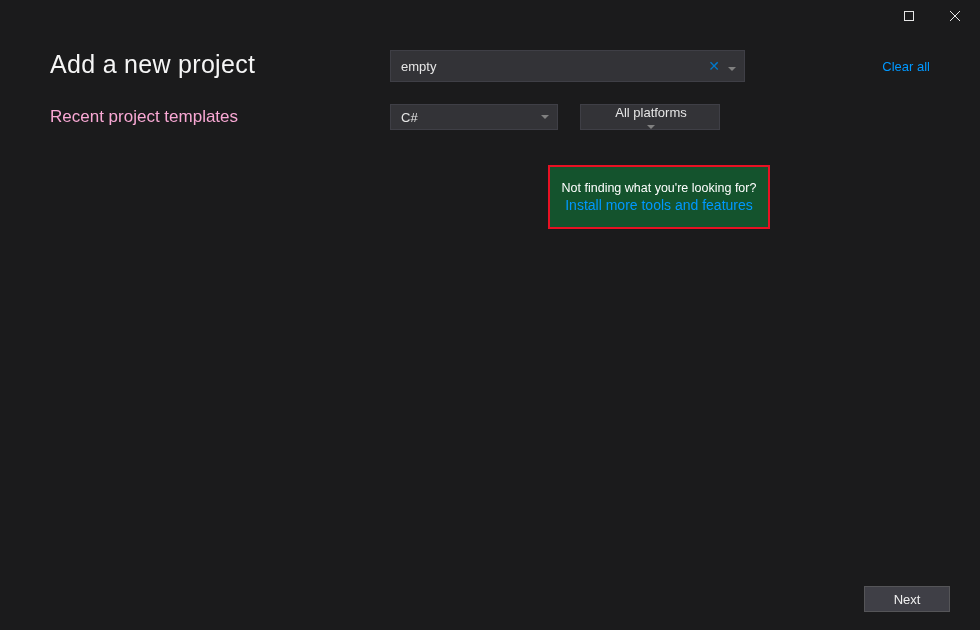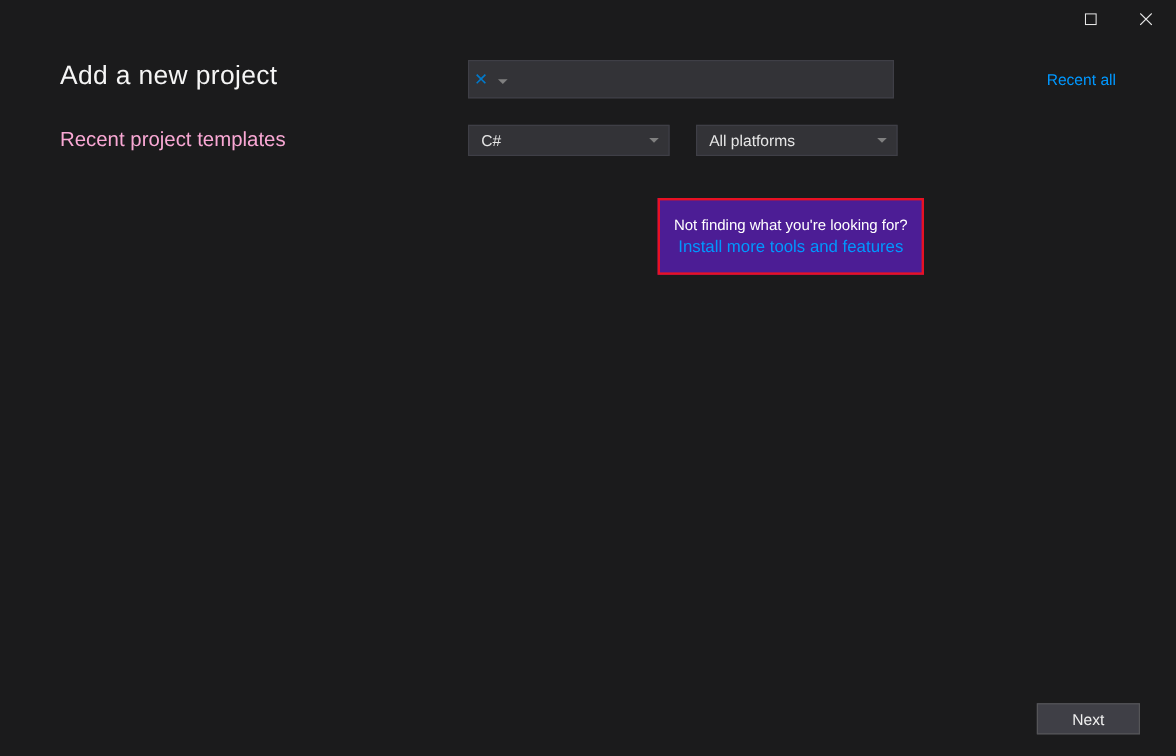--- a/index.html
+++ b/index.html
@@ -33,21 +33,21 @@
       cursor: pointer;
     }
     .content {
       padding: 18px 50px 0 50px;
     }
     .header-row {
       display: flex;
       align-items: flex-start;
     }
     .page-title {
-      font-size: 22px;
+      font-size: 25px;
       font-weight: 400;
       letter-spacing: 0.3px;
       color: #f5f5f5;
       flex: 0 0 340px;
     }
     .search-area {
       flex: 1;
       display: flex;
       align-items: center;
       gap: 18px;
@@ -117,28 +117,28 @@
       height: 26px;
       display: flex;
       align-items: center;
       padding: 0 8px 0 10px;
       font-size: 13px;
       color: #e6e6e6;
       cursor: pointer;
       justify-content: space-between;
     }
     .combo.lang { width: 168px; }
-    .combo.platform { width: 168px; }
+    .combo.platform { width: 140px; flex-direction: column; }
     .combo.type { width: 168px; }
     .hint-box {
       position: absolute;
       left: 548px;
       top: 165px;
       width: 222px;
-      background: #4c1d95;
+      background: #14532d;
       border: 2.5px solid #e81123;
       padding: 14px 10px 14px 10px;
       text-align: center;
     }
     .hint-text {
       font-size: 12.5px;
       color: #ffffff;
       margin-bottom: 2px;
     }
     .hint-link {
@@ -180,24 +180,25 @@
         <line x1="10" y1="0" x2="0" y2="10" stroke="#e6e6e6" stroke-width="1"></line>
       </svg>
   </div>
 </div>
 
 <div class="content">
   <div class="header-row">
     <div class="page-title">Add a new project</div>
     <div class="search-area">
       <div class="search-box">
+        <input type="text" value="empty" style="">
         <span class="search-clear">✕</span>
         <span class="search-dropdown-arrow"><span class="triangle-down"></span></span>
       </div>
-      <span class="clear-all">Recent all</span>
+      <span class="clear-all">Clear all</span>
     </div>
   </div>
 
   <div class="filters-row">
     <div class="recent-label">Recent project templates</div>
     <div class="filters">
       <div class="combo lang">
         <span>C#</span>
         <span class="triangle-down"></span>
       </div>

